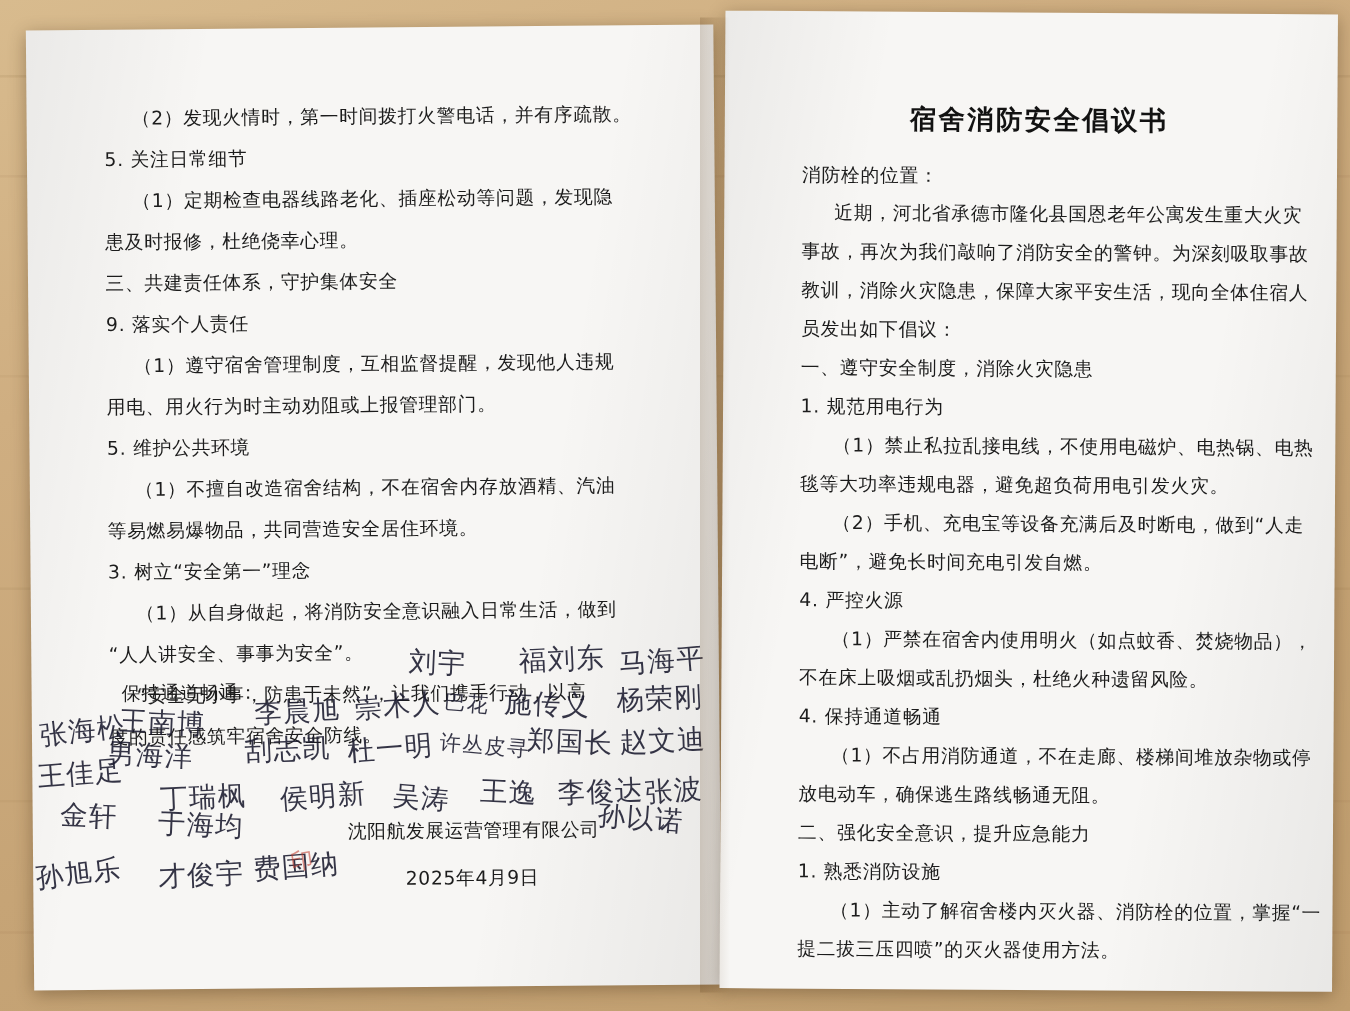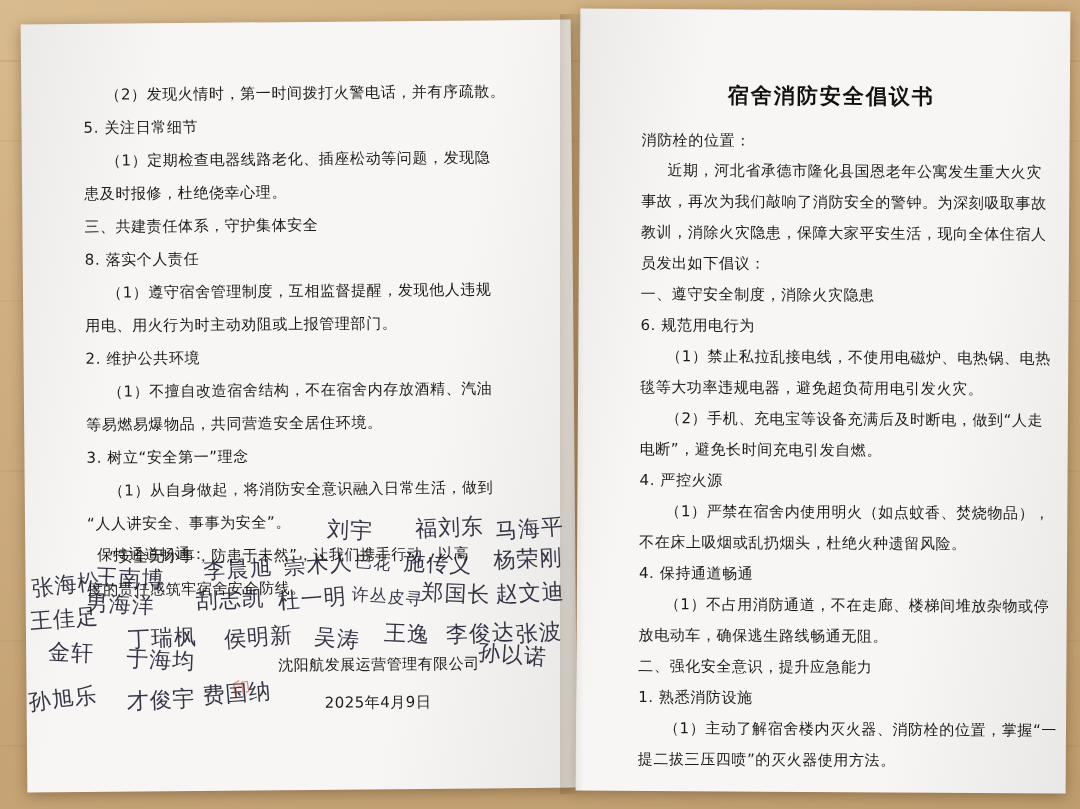--- a/index.html
+++ b/index.html
@@ -95,24 +95,24 @@
 
   <div class="sheet" id="sheetLeft">
     <div class="paperTint"></div>
     <div class="content">
 
       <div class="ln" style="left:84px;top:62px">（2）发现火情时，第一时间拨打火警电话，并有序疏散。</div>
       <div class="ln" style="left:62px;top:95px">5. 关注日常细节</div>
       <div class="ln" style="left:84px;top:128px">（1）定期检查电器线路老化、插座松动等问题，发现隐</div>
       <div class="ln" style="left:62px;top:161px">患及时报修，杜绝侥幸心理。</div>
       <div class="ln" style="left:62px;top:194px">三、共建责任体系，守护集体安全</div>
-      <div class="ln" style="left:62px;top:227px">8. 落实个人责任</div>
+      <div class="ln" style="left:62px;top:227px">9. 落实个人责任</div>
       <div class="ln" style="left:84px;top:260px">（1）遵守宿舍管理制度，互相监督提醒，发现他人违规</div>
       <div class="ln" style="left:62px;top:293px">用电、用火行为时主动劝阻或上报管理部门。</div>
-      <div class="ln" style="left:62px;top:326px">2. 维护公共环境</div>
+      <div class="ln" style="left:62px;top:326px">5. 维护公共环境</div>
       <div class="ln" style="left:84px;top:359px">（1）不擅自改造宿舍结构，不在宿舍内存放酒精、汽油</div>
       <div class="ln" style="left:62px;top:392px">等易燃易爆物品，共同营造安全居住环境。</div>
       <div class="ln" style="left:62px;top:425px">3. 树立“安全第一”理念</div>
       <div class="ln" style="left:84px;top:458px">（1）从自身做起，将消防安全意识融入日常生活，做到</div>
       <div class="ln" style="left:62px;top:491px">“人人讲安全、事事为安全”。</div>
       <div class="ln" style="left:84px;top:524px">“安全无小事，防患于未然”，让我们携手行动，以高</div>
       <div class="ln" style="left:62px;top:557px">度的责任感筑牢宿舍安全防线。</div>
 
       <div class="ln" style="left:72px;top:522px">保持通道畅通：</div>
 
@@ -167,21 +167,21 @@
 
       <div class="ln" style="left:62px;top:122px">消防栓的位置：</div>
 
       <div class="ln" style="left:88px;top:152px">近期，河北省承德市隆化县国恩老年公寓发生重大火灾</div>
       <div class="ln" style="left:62px;top:183px">事故，再次为我们敲响了消防安全的警钟。为深刻吸取事故</div>
       <div class="ln" style="left:62px;top:214px">教训，消除火灾隐患，保障大家平安生活，现向全体住宿人</div>
       <div class="ln" style="left:62px;top:245px">员发出如下倡议：</div>
 
       <div class="ln" style="left:62px;top:276px">一、遵守安全制度，消除火灾隐患</div>
 
-      <div class="ln" style="left:62px;top:307px">6. 规范用电行为</div>
+      <div class="ln" style="left:62px;top:307px">1. 规范用电行为</div>
       <div class="ln" style="left:88px;top:338px">（1）禁止私拉乱接电线，不使用电磁炉、电热锅、电热</div>
       <div class="ln" style="left:62px;top:369px">毯等大功率违规电器，避免超负荷用电引发火灾。</div>
       <div class="ln" style="left:88px;top:400px">（2）手机、充电宝等设备充满后及时断电，做到“人走</div>
       <div class="ln" style="left:62px;top:431px">电断”，避免长时间充电引发自燃。</div>
 
       <div class="ln" style="left:62px;top:462px">4. 严控火源</div>
       <div class="ln" style="left:88px;top:493px">（1）严禁在宿舍内使用明火（如点蚊香、焚烧物品），</div>
       <div class="ln" style="left:62px;top:524px">不在床上吸烟或乱扔烟头，杜绝火种遗留风险。</div>
 
       <div class="ln" style="left:62px;top:555px">4. 保持通道畅通</div>

